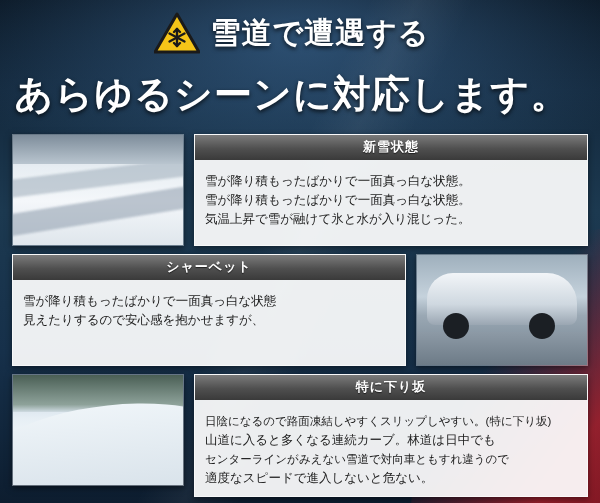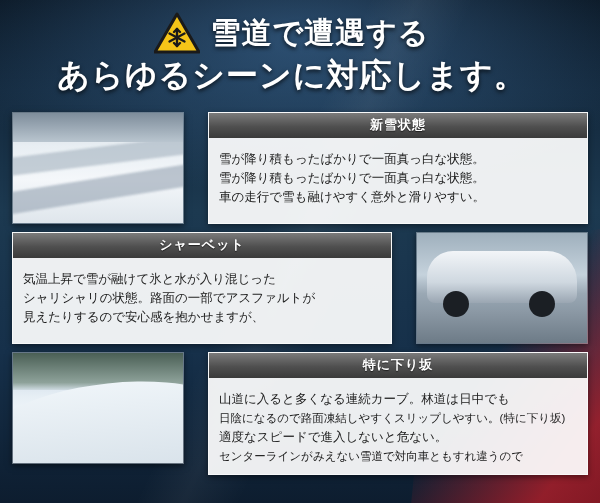--- a/index.html
+++ b/index.html
@@ -68,35 +68,35 @@
   .headline-1 {
     color: #ffffff;
     font-size: 30px;
     font-weight: bold;
     letter-spacing: 1px;
     text-shadow: 0 2px 4px rgba(0,0,0,0.75);
     white-space: nowrap;
   }
   .headline-2 {
     color: #ffffff;
-    font-size: 32px;
+    font-size: 38px;
     font-weight: bold;
     letter-spacing: 1px;
     text-shadow: 0 2px 4px rgba(0,0,0,0.75);
-    margin-top: 0;
+    margin-top: 15px;
     white-space: nowrap;
   }
 
   
   .section {
     position: relative;
     display: flex;
     align-items: flex-start;
     margin: 8px 12px 0 12px;
-    gap: 24px;
+    gap: 10px;
   }
   .section.reverse { flex-direction: row-reverse; }
 
   .photo {
     flex: 0 0 auto;
     width: 170px;
     height: 110px;
     border: 1px solid rgba(255,255,255,0.35);
     box-shadow: 0 2px 6px rgba(0,0,0,0.5);
     position: relative;
@@ -241,54 +241,53 @@
     <div class="photo">
       <div class="photo-inner ph1">
         <div class="band-top"></div>
       </div>
     </div>
     <div class="textbox">
       <div class="tb-title">新雪状態</div>
       <div class="tb-body">
         <div class="tb-line">雪が降り積もったばかりで一面真っ白な状態。</div>
         <div class="tb-line">雪が降り積もったばかりで一面真っ白な状態。</div>
-        <div class="tb-line">車の走行で雪も融けやすく意外と滑りやすい。</div>
+        <div class="tb-line">気温上昇で雪が融けて氷と水が入り混じった。</div>
       </div>
     </div>
   </div>
 
   <div class="section reverse">
     <div class="photo">
       <div class="photo-inner ph2">
         <div class="road"></div>
         <div class="car"></div>
         <div class="wheel w1"></div>
         <div class="wheel w2"></div>
       </div>
     </div>
     <div class="textbox">
       <div class="tb-title">シャーベット</div>
       <div class="tb-body">
-        <div class="tb-line">気温上昇で雪が融けて氷と水が入り混じった</div>
-        <div class="tb-line">シャリシャリの状態。路面の一部でアスファルトが</div>
+        <div class="tb-line">雪が降り積もったばかりで一面真っ白な状態</div>
         <div class="tb-line">見えたりするので安心感を抱かせますが、</div>
       </div>
     </div>
   </div>
 
   <div class="section">
     <div class="photo">
       <div class="photo-inner ph3">
         <div class="trees"></div>
         <div class="curve"></div>
       </div>
     </div>
     <div class="textbox">
       <div class="tb-title">特に下り坂</div>
       <div class="tb-body">
+        <div class="tb-line" style="font-size:11.5px;">日陰になるので路面凍結しやすくスリップしやすい。(特に下り坂)</div>
         <div class="tb-line">山道に入ると多くなる連続カーブ。林道は日中でも</div>
-        <div class="tb-line" style="font-size:11.5px;">日陰になるので路面凍結しやすくスリップしやすい。(特に下り坂)</div>
+        <div class="tb-line" style="font-size:11.5px;">センターラインがみえない雪道で対向車ともすれ違うので</div>
         <div class="tb-line">適度なスピードで進入しないと危ない。</div>
-        <div class="tb-line" style="font-size:11.5px;">センターラインがみえない雪道で対向車ともすれ違うので</div>
       </div>
     </div>
   </div>
 </div>
 
 </body></html>

